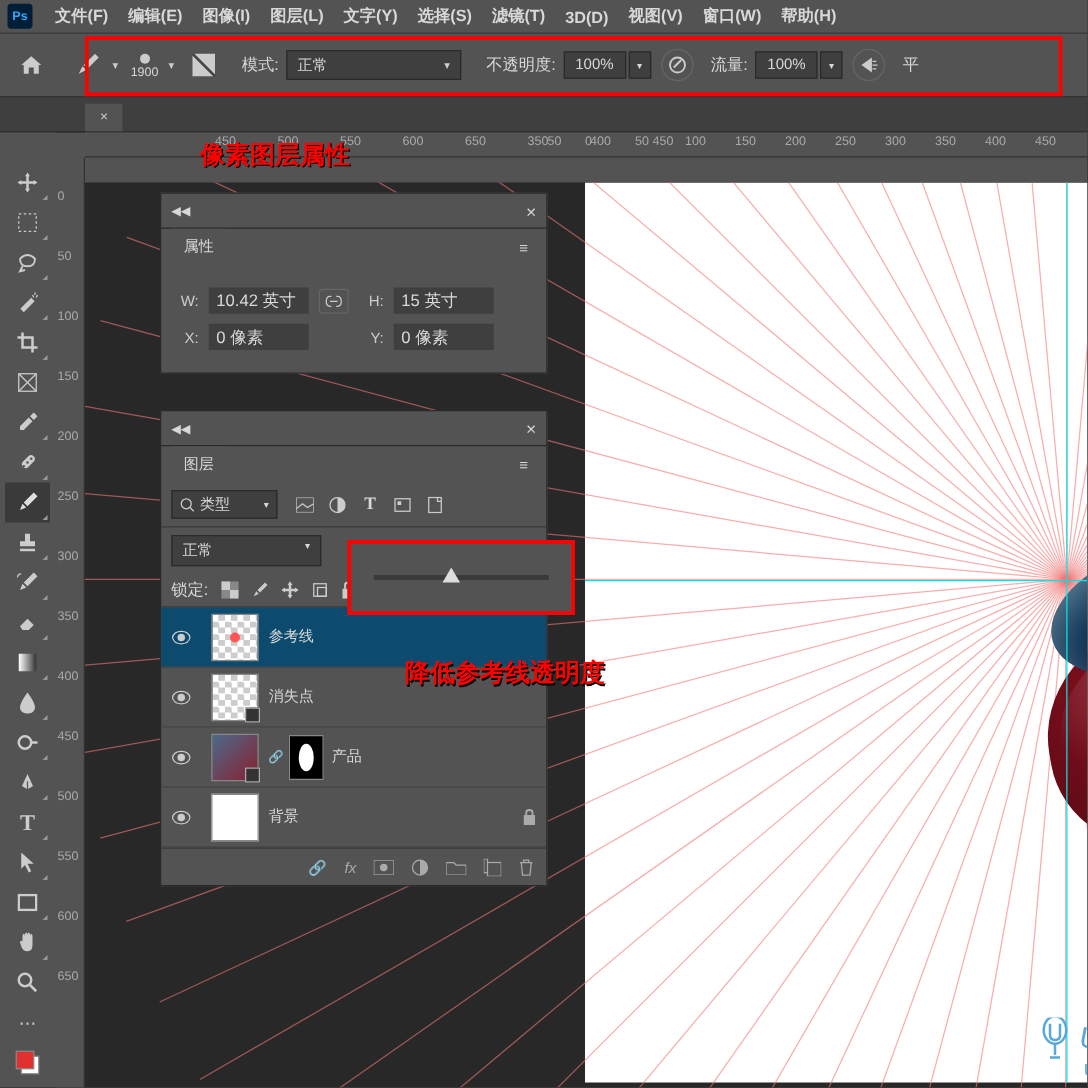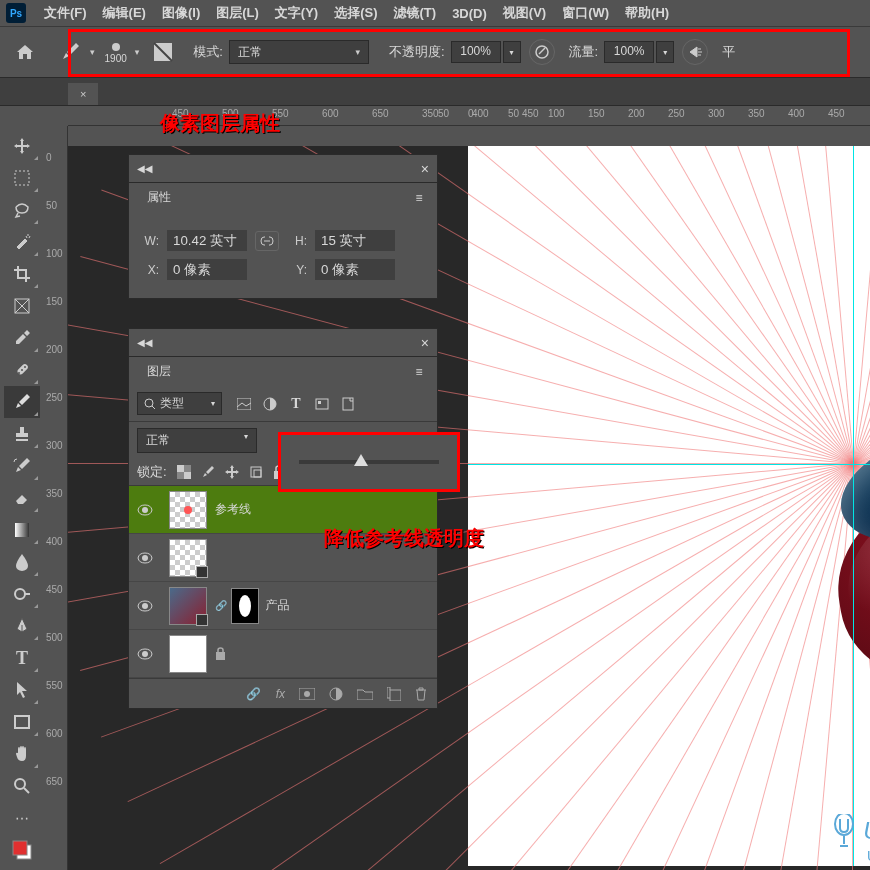--- a/index.html
+++ b/index.html
@@ -81,21 +81,21 @@
 .lock-row span { font-size: 13px; }
 
 
 .opacity-popup { position: absolute; left: 278px; top: 432px; width: 182px; height: 60px; background: #535353; border: 3px solid #ff0000; z-index: 60; display: flex; align-items: center; justify-content: center; }
 .slider-track { width: 140px; height: 4px; background: #3a3a3a; position: relative; }
 .slider-thumb { position: absolute; top: -6px; left: 55px; width: 0; height: 0; border-left: 7px solid transparent; border-right: 7px solid transparent; border-bottom: 12px solid #ddd; }
 
 
 .layer-list { }
 .layer-row { display: flex; align-items: center; height: 48px; padding: 0 8px; border-bottom: 1px solid #464646; }
-.layer-row.selected2 { background: #4d7c0f; }
+.layer-row.selected2 { background: #0c4a6e; }
 .eye { width: 24px; text-align: center; }
 .layer-thumb { width: 38px; height: 38px; border: 1px solid #888; margin: 0 8px; background: #fff; position: relative; }
 .layer-thumb.checker { background: repeating-conic-gradient(#ccc 0 25%, #fff 0 50%) 0 0/10px 10px; }
 .layer-thumb .red-dot { position: absolute; top: 14px; left: 14px; width: 8px; height: 8px; background: #f55; border-radius: 50%; }
 .layer-name { flex: 1; }
 .smart-badge { position:absolute; bottom:-2px; right:-2px; width:12px;height:12px;background:#333;border:1px solid #aaa;}
 .mask-thumb { width: 28px; height: 36px; background: #000; border: 1px solid #888; margin-right: 6px; display:flex;align-items:center;justify-content:center;}
 .mask-thumb .white-oval { width: 12px; height: 22px; background: #fff; border-radius: 50%; }
 .link-sm { margin-right: 4px; font-size: 10px;}
 
@@ -610,20 +610,21 @@
     <div class="layer-row">
       <div class="eye">
           <svg width="16" height="12" viewBox="0 0 16 12">
             <path d="M8 1 Q14 1 15 6 Q14 11 8 11 Q2 11 1 6 Q2 1 8 1" fill="none" stroke="#ccc"></path>
             <circle cx="8" cy="6" r="3" fill="#ccc"></circle>
           </svg>
         </div>
       <div class="layer-thumb checker" style="position:relative">
           <div class="smart-badge"></div>
         </div>
+      <div class="layer-name">消失点</div>
     </div>
     <div class="layer-row">
       <div class="eye">
           <svg width="16" height="12" viewBox="0 0 16 12">
             <path d="M8 1 Q14 1 15 6 Q14 11 8 11 Q2 11 1 6 Q2 1 8 1" fill="none" stroke="#ccc"></path>
             <circle cx="8" cy="6" r="3" fill="#ccc"></circle>
           </svg>
         </div>
       <div class="layer-thumb" style="background:linear-gradient(135deg,#4a6a8a,#8a2030);position:relative">
           <div class="smart-badge"></div>
@@ -635,20 +636,21 @@
       <div class="layer-name">产品</div>
     </div>
     <div class="layer-row">
       <div class="eye">
           <svg width="16" height="12" viewBox="0 0 16 12">
             <path d="M8 1 Q14 1 15 6 Q14 11 8 11 Q2 11 1 6 Q2 1 8 1" fill="none" stroke="#ccc"></path>
             <circle cx="8" cy="6" r="3" fill="#ccc"></circle>
           </svg>
         </div>
       <div class="layer-thumb"></div>
+      <div class="layer-name">背景</div>
       <span>
           <svg width="11" height="13">
             <rect x="1" y="5" width="9" height="8" fill="#aaa"></rect>
             <path d="M3 5 L3 3 Q3 1 5.5 1 Q8 1 8 3 L8 5" fill="none" stroke="#aaa" stroke-width="1.5"></path>
           </svg>
         </span>
     </div>
   </div>
   <div class="layer-footer">
     <span>🔗</span>

